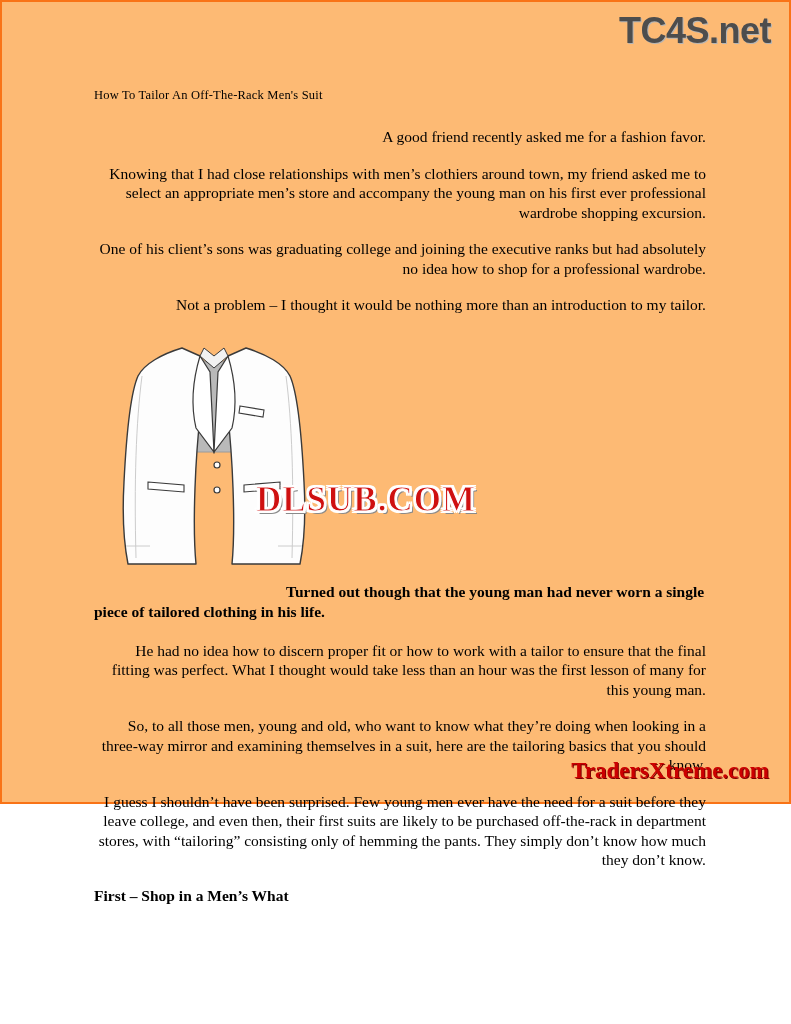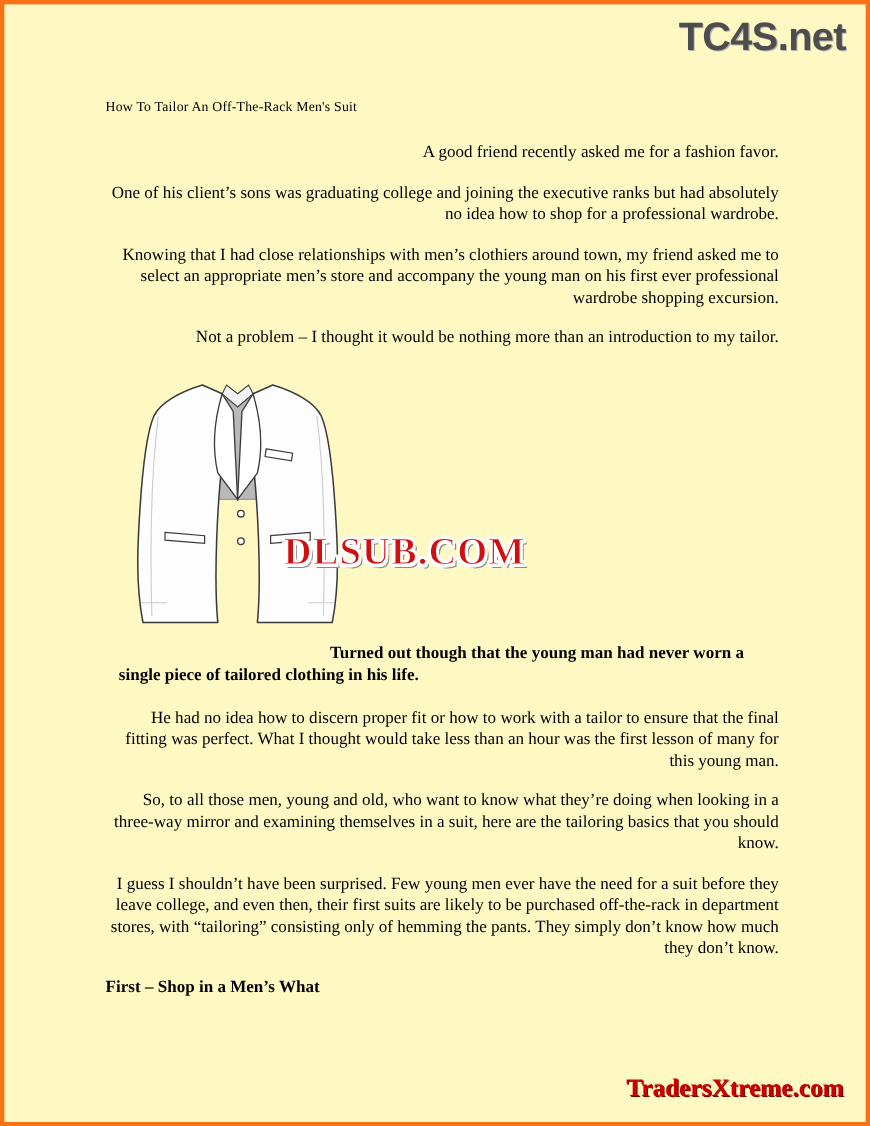--- a/index.html
+++ b/index.html
@@ -12,24 +12,24 @@
     background: #ffffff;
     font-family: "Liberation Serif", serif;
     color: #000000;
     position: relative;
     overflow: hidden;
   }
   .page {
     position: absolute;
     left: 0; top: 0;
     width: 791px;
-    height: 1024px;
-    border: 4px solid #f97316;
+    height: 804px;
+    border: 2px solid #f97316;
     box-sizing: border-box;
-    background: #fef9c3;
+    background: #fdba74;
   }
   
   .brand-top {
     position: absolute;
     right: 18px;
     top: 8px;
     font-family: "Liberation Sans", sans-serif;
     font-weight: bold;
     font-size: 36px;
     letter-spacing: -0.5px;
@@ -70,21 +70,21 @@
   }
   .h2 {
     font-weight: bold;
     font-size: 15.5px;
     margin: 0 0 16px 0;
   }
   .callout {
     font-weight: bold;
     font-size: 15.5px;
     line-height: 20px;
-    margin: 0 0 19px 12px;
+    margin: 0 0 19px 0;
   }
   .callout .indent {
     display: inline-block;
     width: 192px;
   }
   
   .figure {
     position: relative;
     height: 250px;
     margin: 12px 0 0 0;
@@ -117,22 +117,22 @@
 
 <div class="page">
 
   <div class="brand-top">TC4S.net</div>
 
   <div class="doc">
 
     <div class="title">How To Tailor An Off-The-Rack Men's Suit</div>
 
     <p>A good friend recently asked me for a fashion favor.</p>
+    <p>Knowing that I had close relationships with men’s clothiers around town, my friend asked me to select an appropriate men’s store and accompany the young man on his first ever professional wardrobe shopping excursion.</p>
     <p>One of his client’s sons was graduating college and joining the executive ranks but had absolutely no idea how to shop for a professional wardrobe.</p>
-    <p>Knowing that I had close relationships with men’s clothiers around town, my friend asked me to select an appropriate men’s store and accompany the young man on his first ever professional wardrobe shopping excursion.</p>
     <p>Not a problem – I thought it would be nothing more than an introduction to my tailor.</p>
 
     <div class="figure">
       <svg class="suit" width="220" height="250" viewBox="0 0 220 250">
 
         <path d="M78 18 L110 34 L142 18 L152 30 L150 120 L70 120 L68 30 Z" fill="#b9b9b9" stroke="#9a9a9a" stroke-width="1"></path>
 
         <path d="M78 16 C58 22 40 32 34 44 C26 62 22 110 20 150 C18 186 20 212 24 232 L92 232 C88 190 92 120 96 86 C99 58 98 34 96 24 Z" fill="#fdfdfd" stroke="#3a3a3a" stroke-width="1.4" stroke-linejoin="round"></path>
 
         <path d="M142 16 C162 22 180 32 186 44 C194 62 198 110 200 150 C202 186 200 212 196 232 L128 232 C132 190 128 120 124 86 C121 58 122 34 124 24 Z" fill="#fdfdfd" stroke="#3a3a3a" stroke-width="1.4" stroke-linejoin="round"></path>

